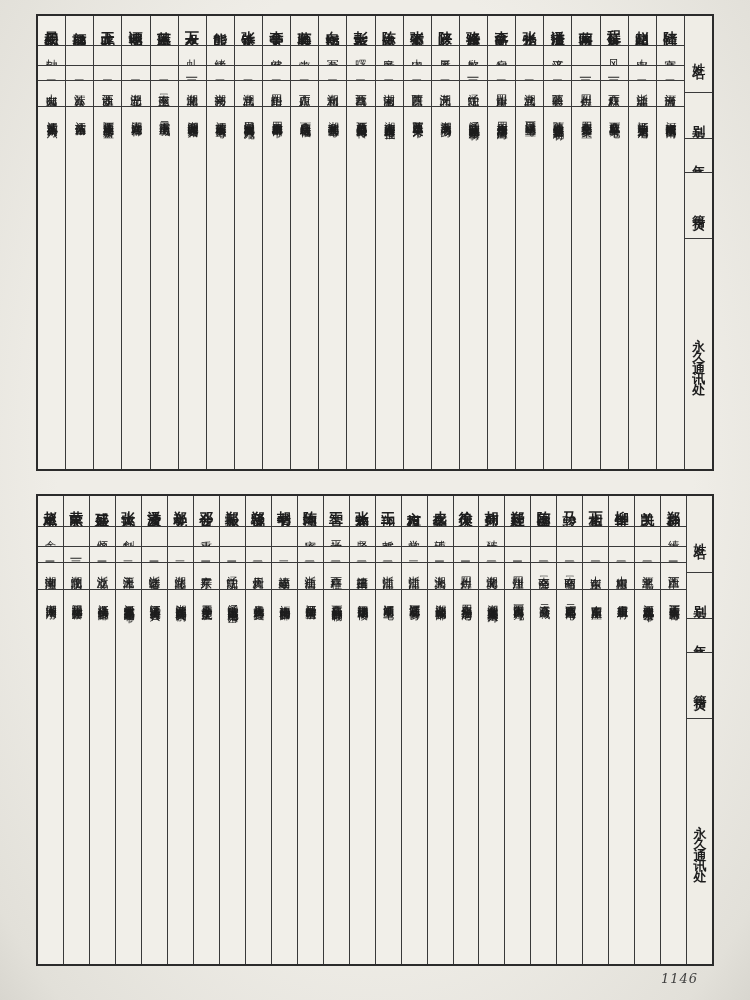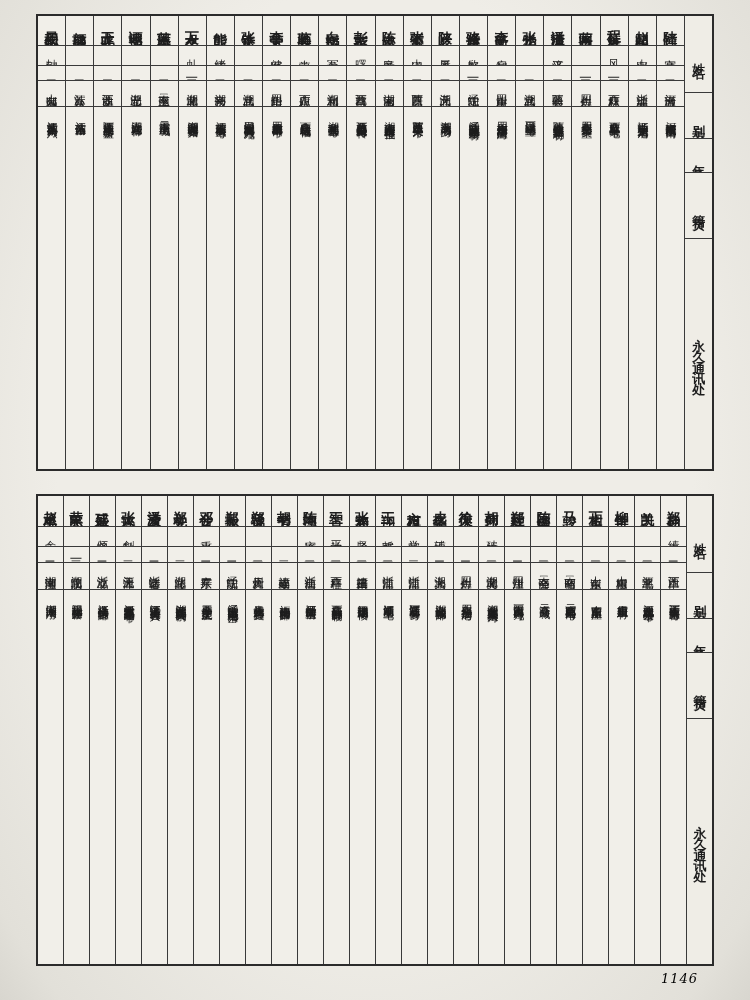--- a/index.html
+++ b/index.html
@@ -57,21 +57,21 @@
   .hlabel { font-size:13px; font-weight:700; letter-spacing:3px; }
   .header-col .cell { align-items:center; }
   .haddr  { letter-spacing:11px; }
   .page-number {
     position:absolute;
     top:971px;
     right:52px;
     font-family:"DejaVu Serif", serif;
     font-size:13px;
     font-style:italic;
-    color:#000000;
+    color:#404040;
     letter-spacing:1px;
   }
 </style>
 </head>
 <body>
 
 <section class="v-table table-top">
   <div class="repeat-host">
     
   

